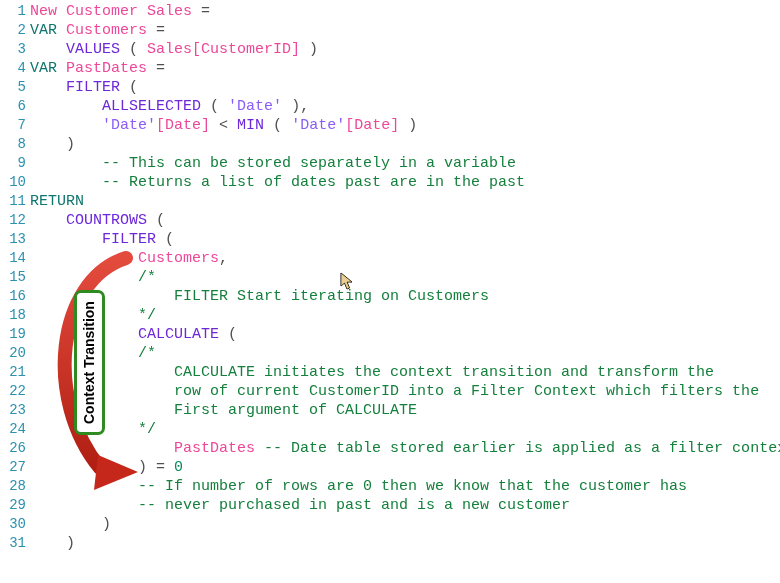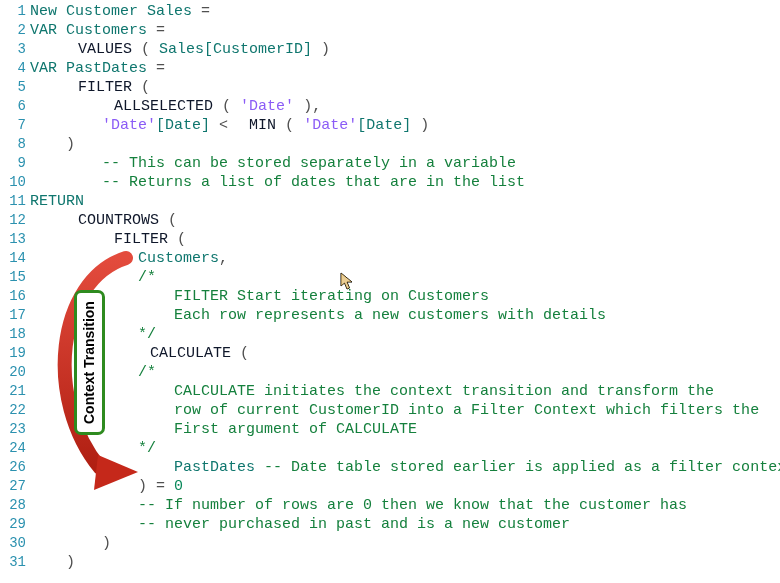--- a/index.html
+++ b/index.html
@@ -32,26 +32,26 @@
     padding-right: 4px;
     user-select: none;
     flex-shrink: 0;
     font-size: 14px;
   }
   .code {
     flex: 1;
     white-space: pre;
   }
   .kw  { color: #0f766e; }      
-  .fn  { color: #0f172a; margin-left: 12px; }      
+  .fn  { color: #6d28d9; }      
   .op  { color: #505050; }
   .num { color: #09885a; }
   .com { color: #15803d; }
   .str { color: #8b5cf6; }
-  .tbl { color: #0f766e; }
+  .tbl { color: #ec4899; }
 
   
   .arrow-svg {
     position: absolute;
     left: 48px;
     top: 250px;
     width: 120px;
     height: 250px;
     pointer-events: none;
   }
@@ -89,28 +89,27 @@
 
 <div class="line"><span class="gutter">1</span><span class="code"><span class="tbl">New Customer Sales </span><span class="op">=</span></span></div>
     <div class="line"><span class="gutter">2</span><span class="code"><span class="kw">VAR</span><span class="tbl"> Customers </span><span class="op">=</span></span></div>
     <div class="line"><span class="gutter">3</span><span class="code"><span class="tbl">    </span><span class="fn">VALUES</span><span class="tbl"> </span><span class="op">(</span><span class="tbl"> Sales[CustomerID] </span><span class="op">)</span></span></div>
     <div class="line"><span class="gutter">4</span><span class="code"><span class="kw">VAR</span><span class="tbl"> PastDates </span><span class="op">=</span></span></div>
     <div class="line"><span class="gutter">5</span><span class="code"><span class="tbl">    </span><span class="fn">FILTER</span><span class="tbl"> </span><span class="op">(</span></span></div>
     <div class="line"><span class="gutter">6</span><span class="code"><span class="tbl">        </span><span class="fn">ALLSELECTED</span><span class="tbl"> </span><span class="op">(</span><span class="tbl"> </span><span class="str">'Date'</span><span class="tbl"> </span><span class="op">)</span><span class="op">,</span></span></div>
     <div class="line"><span class="gutter">7</span><span class="code"><span class="tbl">        </span><span class="str">'Date'</span><span class="tbl">[Date] </span><span class="op">&lt;</span><span class="tbl"> </span><span class="fn">MIN</span><span class="tbl"> </span><span class="op">(</span><span class="tbl"> </span><span class="str">'Date'</span><span class="tbl">[Date] </span><span class="op">)</span></span></div>
     <div class="line"><span class="gutter">8</span><span class="code"><span class="tbl">    </span><span class="op">)</span></span></div>
     <div class="line"><span class="gutter">9</span><span class="code"><span class="tbl">        </span><span class="com">-- This can be stored separately in a variable</span></span></div>
-    <div class="line"><span class="gutter">10</span><span class="code"><span class="tbl">        </span><span class="com">-- Returns a list of dates that are in the list</span></span></div>
+    <div class="line"><span class="gutter">10</span><span class="code"><span class="tbl">        </span><span class="com">-- Returns a list of dates past are in the past</span></span></div>
     <div class="line"><span class="gutter">11</span><span class="code"><span class="kw">RETURN</span></span></div>
     <div class="line"><span class="gutter">12</span><span class="code"><span class="tbl">    </span><span class="fn">COUNTROWS</span><span class="tbl"> </span><span class="op">(</span></span></div>
     <div class="line"><span class="gutter">13</span><span class="code"><span class="tbl">        </span><span class="fn">FILTER</span><span class="tbl"> </span><span class="op">(</span></span></div>
     <div class="line"><span class="gutter">14</span><span class="code"><span class="tbl">            Customers</span><span class="op">,</span></span></div>
     <div class="line"><span class="gutter">15</span><span class="code"><span class="tbl">            </span><span class="com">/*</span></span></div>
     <div class="line"><span class="gutter">16</span><span class="code"><span class="tbl">                </span><span class="com">FILTER Start iterating on Customers</span></span></div>
-    <div class="line"><span class="gutter">17</span><span class="code"><span class="tbl">                </span><span class="com">Each row represents a new customers with details</span></span></div>
     <div class="line"><span class="gutter">18</span><span class="code"><span class="tbl">            </span><span class="com">*/</span></span></div>
     <div class="line"><span class="gutter">19</span><span class="code"><span class="tbl">            </span><span class="fn">CALCULATE</span><span class="tbl"> </span><span class="op">(</span></span></div>
     <div class="line"><span class="gutter">20</span><span class="code"><span class="tbl">            </span><span class="com">/*</span></span></div>
     <div class="line"><span class="gutter">21</span><span class="code"><span class="tbl">                </span><span class="com">CALCULATE initiates the context transition and transform the</span></span></div>
     <div class="line"><span class="gutter">22</span><span class="code"><span class="tbl">                </span><span class="com">row of current CustomerID into a Filter Context which filters the</span></span></div>
     <div class="line"><span class="gutter">23</span><span class="code"><span class="tbl">                </span><span class="com">First argument of CALCULATE</span></span></div>
     <div class="line"><span class="gutter">24</span><span class="code"><span class="tbl">            </span><span class="com">*/</span></span></div>
     <div class="line"><span class="gutter">26</span><span class="code"><span class="tbl">                PastDates </span><span class="com">-- Date table stored earlier is applied as a filter context</span></span></div>
     <div class="line"><span class="gutter">27</span><span class="code"><span class="tbl">            </span><span class="op">)</span><span class="tbl"> </span><span class="op">=</span><span class="tbl"> </span><span class="num">0</span></span></div>
     <div class="line"><span class="gutter">28</span><span class="code"><span class="tbl">            </span><span class="com">-- If number of rows are 0 then we know that the customer has</span></span></div>

